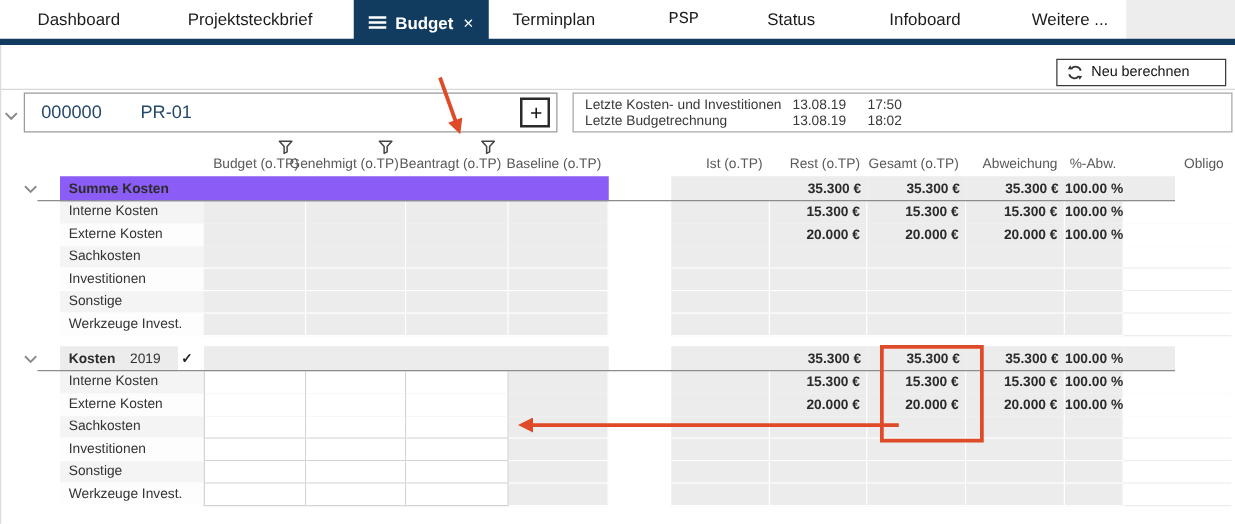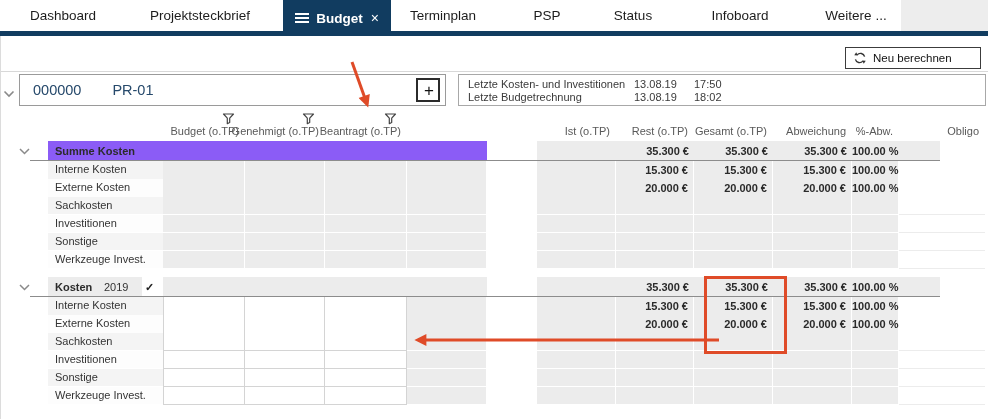--- a/index.html
+++ b/index.html
@@ -91,21 +91,21 @@
       <div class="tab active" style="left: 337px;">
         <span class="burger">
           <i></i>
           <i></i>
           <i></i>
         </span>
         <span class="tlab">Budget</span>
         <span class="tclose">×</span>
       </div>
       <div class="tab" style="left: 443px;">Terminplan</div>
-      <div class="tab" style="left: 547px;">PSP</div>
+      <div class="tab" style="left: 547px; font-family: Liberation Mono, monospace;">PSP</div>
       <div class="tab" style="left: 633px;">Status</div>
       <div class="tab" style="left: 740px;">Infoboard</div>
       <div class="tab" style="left: 856px;">Weitere ...</div>
     </div>
 </div>
 
 <div class="hline1"></div>
 <div class="vline-left"></div>
 <button class="btn-recalc">
   <span style="display:inline-flex;">
@@ -152,20 +152,23 @@
           <path d="M1.5 1 h10 l-3.8 4.2 v4.3 l-2.4 1.2 v-5.5 z" fill="#fdfdfd" stroke="#444" stroke-width="1.2" stroke-linejoin="round"></path>
         </svg></span>
       <span class="hlab">Genehmigt (o.TP)</span>
     </div>
     <div class="hcell" style="grid-column: 5;">
       <span class="ficon"><svg width="13" height="12" viewBox="0 0 13 12">
           <path d="M1.5 1 h10 l-3.8 4.2 v4.3 l-2.4 1.2 v-5.5 z" fill="#fdfdfd" stroke="#444" stroke-width="1.2" stroke-linejoin="round"></path>
         </svg></span>
       <span class="hlab">Beantragt (o.TP)</span>
     </div>
+    <div class="hcell" style="grid-column: 6;">
+      <span class="hlab">Baseline (o.TP)</span>
+    </div>
     <div class="hcell" style="grid-column: 8;">
       <span class="hlab">Ist (o.TP)</span>
     </div>
     <div class="hcell" style="grid-column: 9;">
       <span class="hlab">Rest (o.TP)</span>
     </div>
     <div class="hcell" style="grid-column: 10;">
       <span class="hlab">Gesamt (o.TP)</span>
     </div>
     <div class="hcell" style="grid-column: 11;">

